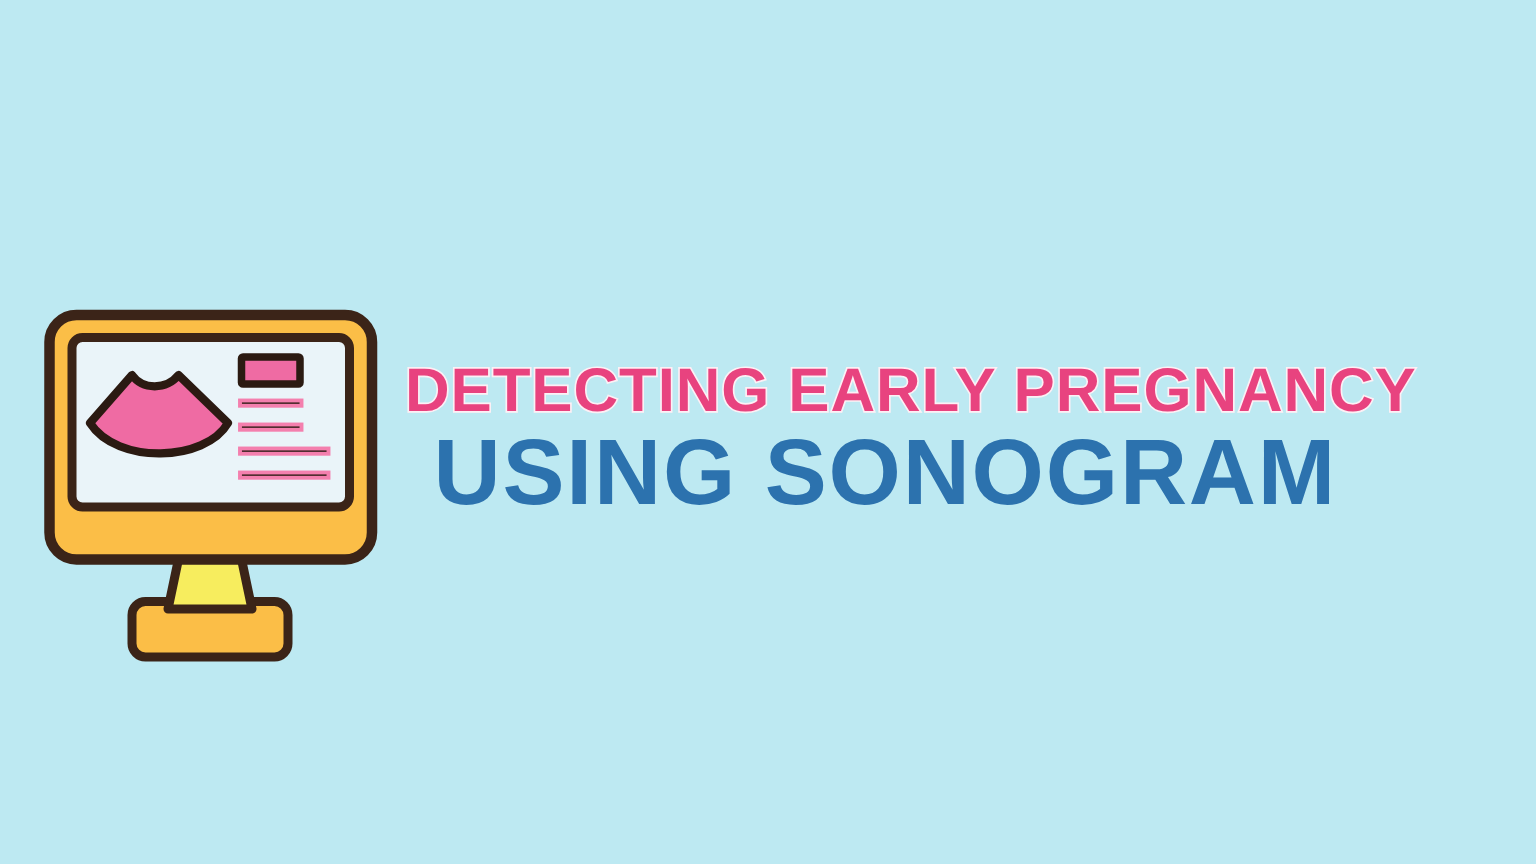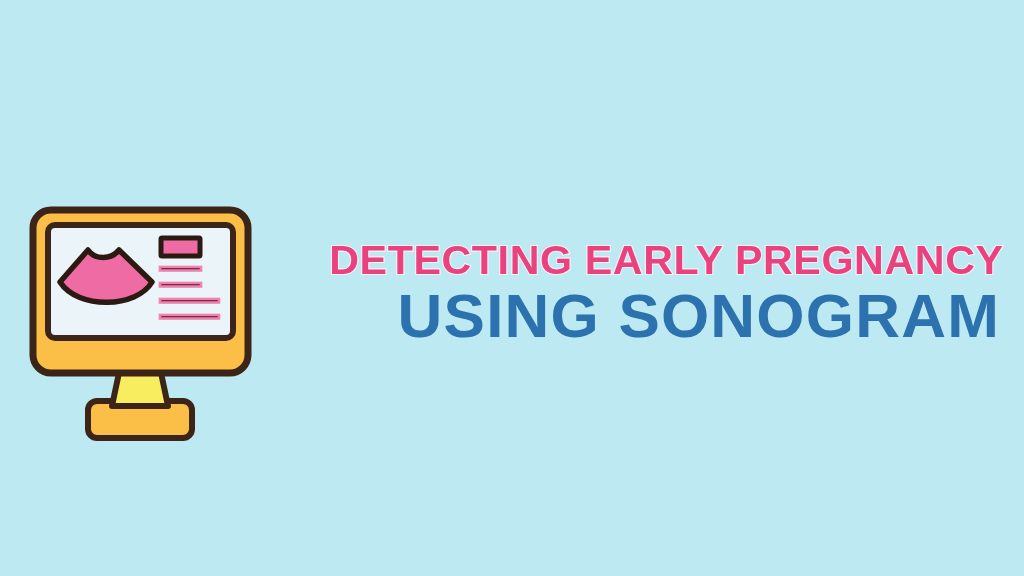--- a/index.html
+++ b/index.html
@@ -24,21 +24,20 @@
     width:240px; height:248px;
   }
   #illustration svg { display:block; width:240px; height:248px; }
 
   
   #headline {
     position:absolute;
     left:270px;
     top:238px;
     width:730px;
-    text-align:right;
   }
   .line1 {
     display:block;
     font-family:"Liberation Sans", sans-serif;
     font-weight:bold;
     font-size:41px;
     line-height:44px;
     letter-spacing:0.6px;
     color:#e8437f;
     white-space:nowrap;
@@ -50,20 +49,21 @@
   .line2 {
     display:block;
     font-family:"Liberation Sans", sans-serif;
     font-weight:bold;
     font-size:62px;
     line-height:64px;
     letter-spacing:1.2px;
     color:#2c72ae;
     white-space:nowrap;
     margin-top:2px;
+    margin-left:19px;
   }
 </style>
 </head>
 <body>
 
 <div id="stage">
 
   <div id="illustration">
     <svg viewBox="0 0 240 248" xmlns="http://www.w3.org/2000/svg">
 

